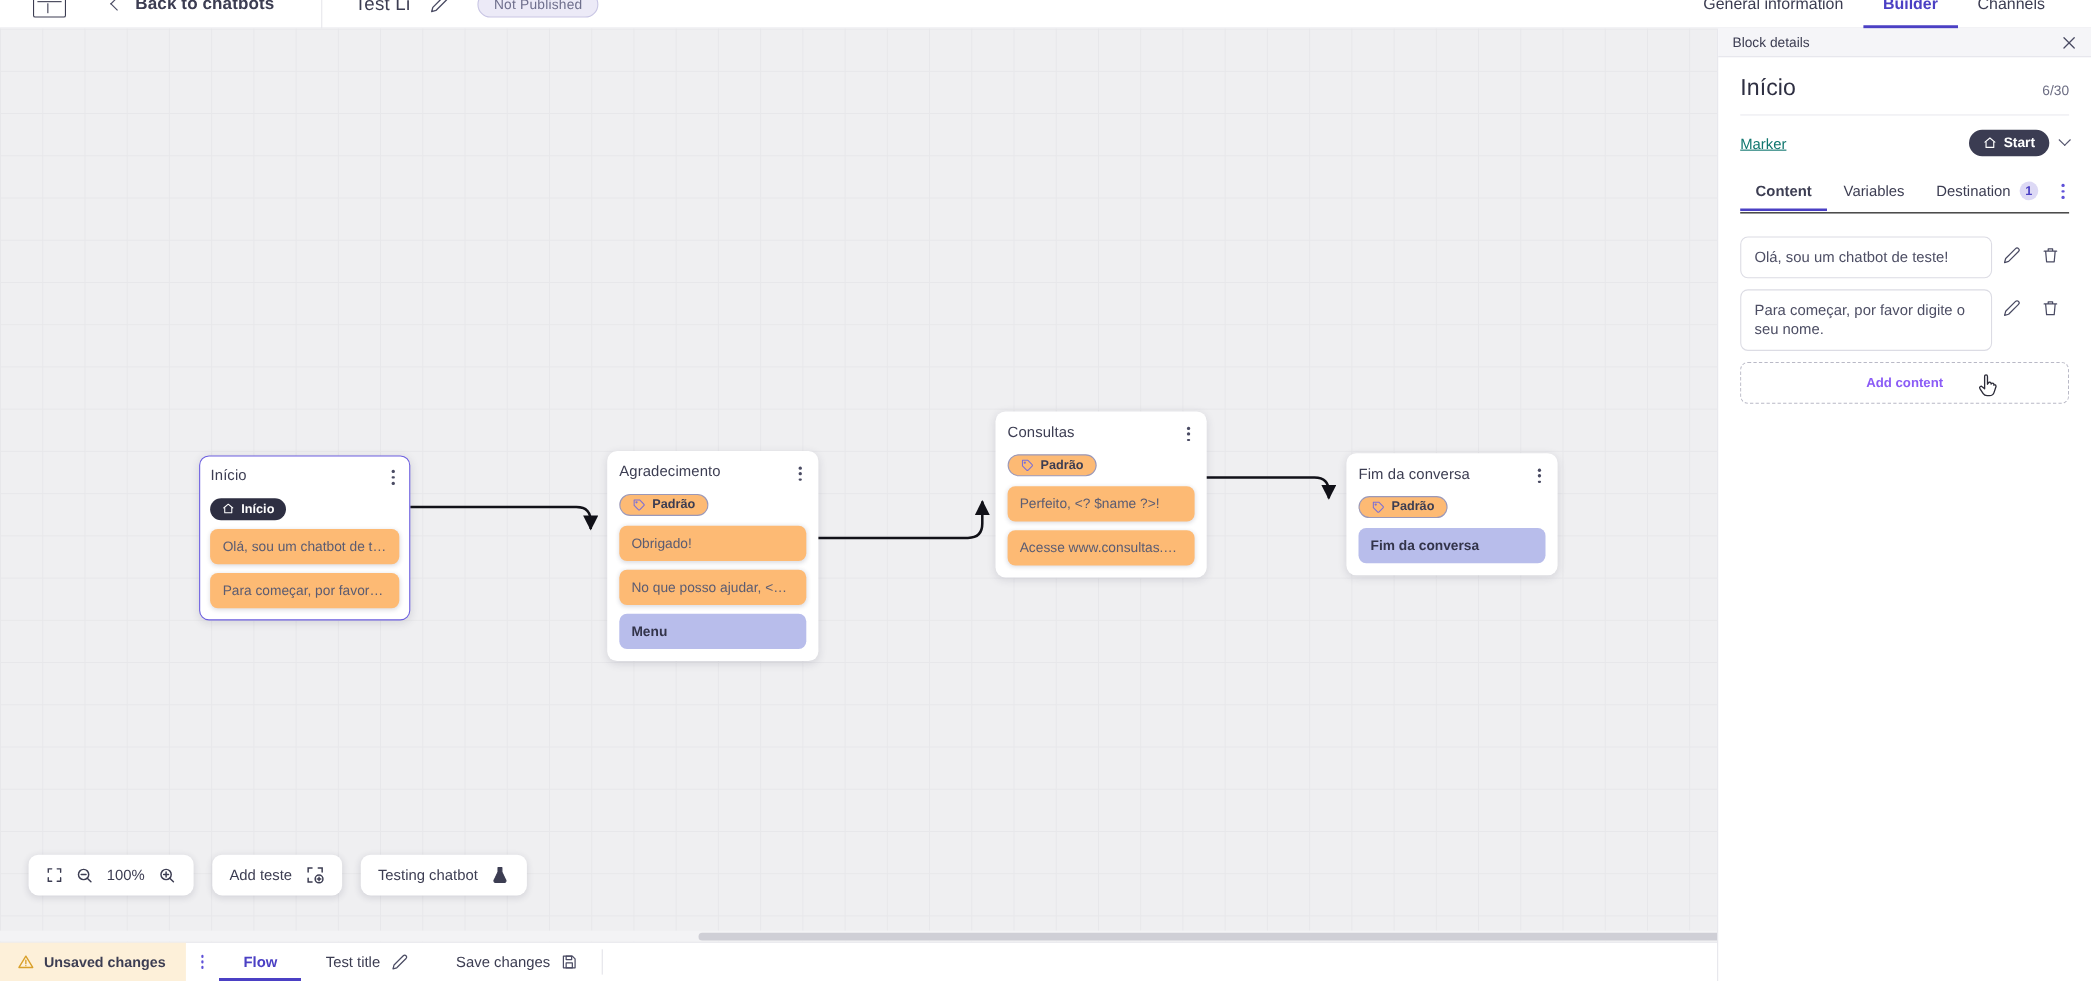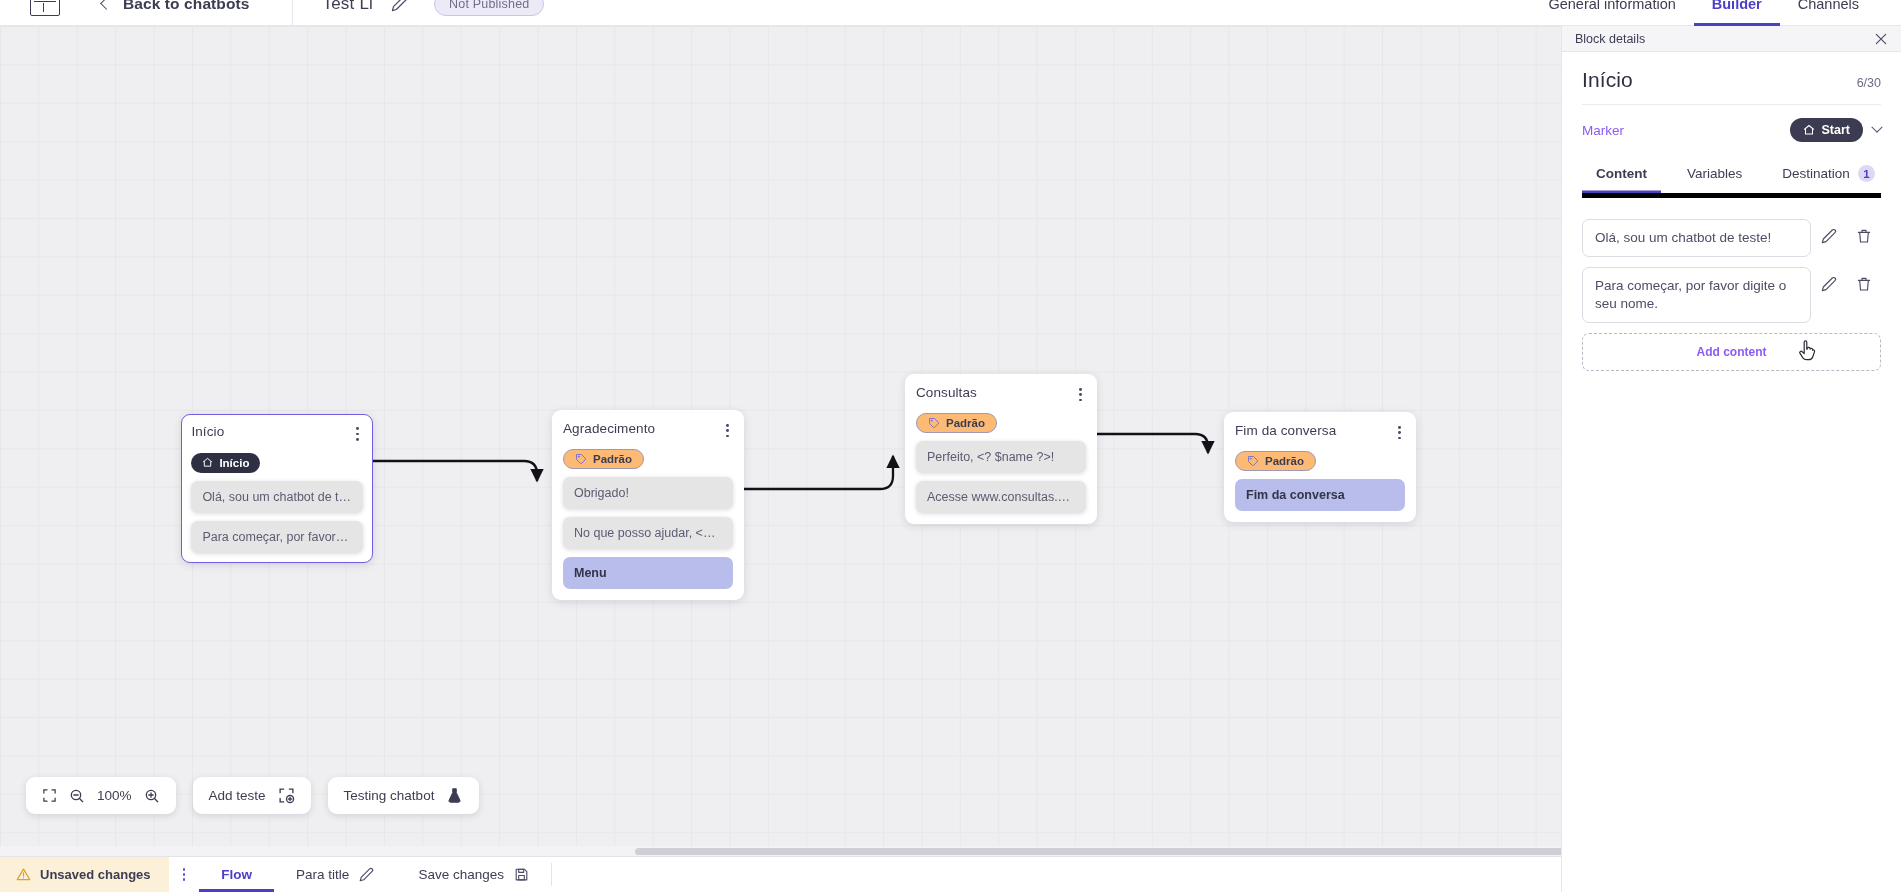--- a/index.html
+++ b/index.html
@@ -91,21 +91,21 @@
     display: inline-flex; align-items: center; gap: 6px;
     background: #2e2f42; color: #fff; border-radius: 20px;
     font-size: 11.5px; font-weight: 700; padding: 4px 11px; margin-top: 9px;
   }
   .badge-pad {
     display: inline-flex; align-items: center; gap: 6px;
     background: #fdba74; color: #3c3d52; border: 1px solid #9b98b8; border-radius: 20px;
     font-size: 11.5px; font-weight: 700; padding: 3px 11px; margin-top: 9px;
   }
   .msg {
-    margin-top: 8px; background: #e5e5e5; border-radius: 7px;
+    margin-top: 8px; background: #fdba74; border-radius: 7px;
     box-shadow: 0 1px 4px rgba(40,40,70,.16);
     font-size: 12.5px; color: #5b5c72; padding: 9px 11px;
     white-space: nowrap; overflow: hidden; text-overflow: ellipsis;
   }
   .msg.hl {
     background: #b8bdeb; color: #33344a; font-weight: 700; box-shadow: none;
   }
 
   
   .fltbar { position: absolute; left: 26px; bottom: 42px; display: flex; gap: 17px; }
@@ -154,31 +154,31 @@
   .p-titlerow {
     display: flex; align-items: baseline; justify-content: space-between;
     padding: 16px 0 12px 0; border-bottom: 1px solid #eaeaef;
   }
   .p-title { font-size: 21px; color: #2e2f42; letter-spacing: .1px; }
   .p-count { font-size: 12.5px; color: #6b6c82; }
   .p-markerrow {
     display: flex; align-items: center; justify-content: space-between;
     padding: 13px 0 13px 0;
   }
-  .p-marker-lbl { font-size: 13.5px; color: #8b5cf6; }
+  .p-marker-lbl { font-size: 13.5px; color: #0f766e; text-decoration: underline; }
   .marker-ctl { display: flex; align-items: center; gap: 10px; cursor: pointer; }
   .marker-chip {
     display: inline-flex; align-items: center; gap: 7px; background: #3b3c52;
     color: #fff; border-radius: 20px; font-size: 12.5px; font-weight: 700;
     padding: 5px 13px;
   }
   .chev-down { width: 8px; height: 8px; border-right: 1.7px solid #55566e; border-bottom: 1.7px solid #55566e; transform: rotate(45deg) translate(-2px,-2px); }
   .p-tabs {
-    display: flex; border-bottom: 5px solid #000000;
-    gap: 12px; position: relative;
+    display: flex; align-items: center; border-bottom: 1px solid #000000;
+    gap: 1px; position: relative;
   }
   .p-tab {
     font-size: 13.5px; color: #3c3d52; padding: 10px 14px 11px 14px;
     cursor: pointer; display: flex; align-items: center; gap: 8px; white-space: nowrap;
   }
   .p-tab.active { color: #3c3d52; font-weight: 700; box-shadow: inset 0 -2.5px 0 0 #4b40c4; }
   .tab-badge {
     background: #ddd9f5; color: #4b40c4; font-size: 11.5px; font-weight: 700;
     border-radius: 50%; width: 17px; height: 17px; display: flex;
     align-items: center; justify-content: center;
@@ -384,21 +384,21 @@
       </span>
       <span>Unsaved changes</span>
     </div>
     <div class="sb-kebab">
         <i></i>
         <i></i>
         <i></i>
       </div>
     <div class="sb-tab active">Flow</div>
     <div class="sb-item">
-      <span>Para title</span>
+      <span>Test title</span>
       <span class="ic">
         <svg width="15" height="15" viewBox="0 0 24 24" fill="none" stroke="#4a4b63" stroke-width="1.8" stroke-linecap="round" stroke-linejoin="round">
             <path d="M17 3a2.8 2.8 0 1 1 4 4L7.5 20.5 2 22l1.5-5.5L17 3z"></path>
           </svg>
       </span>
     </div>
     <div class="sb-item">
       <span>Save changes</span>
       <span class="ic">
         <svg width="15" height="15" viewBox="0 0 24 24" fill="none" stroke="#4a4b63" stroke-width="1.8" stroke-linejoin="round">

